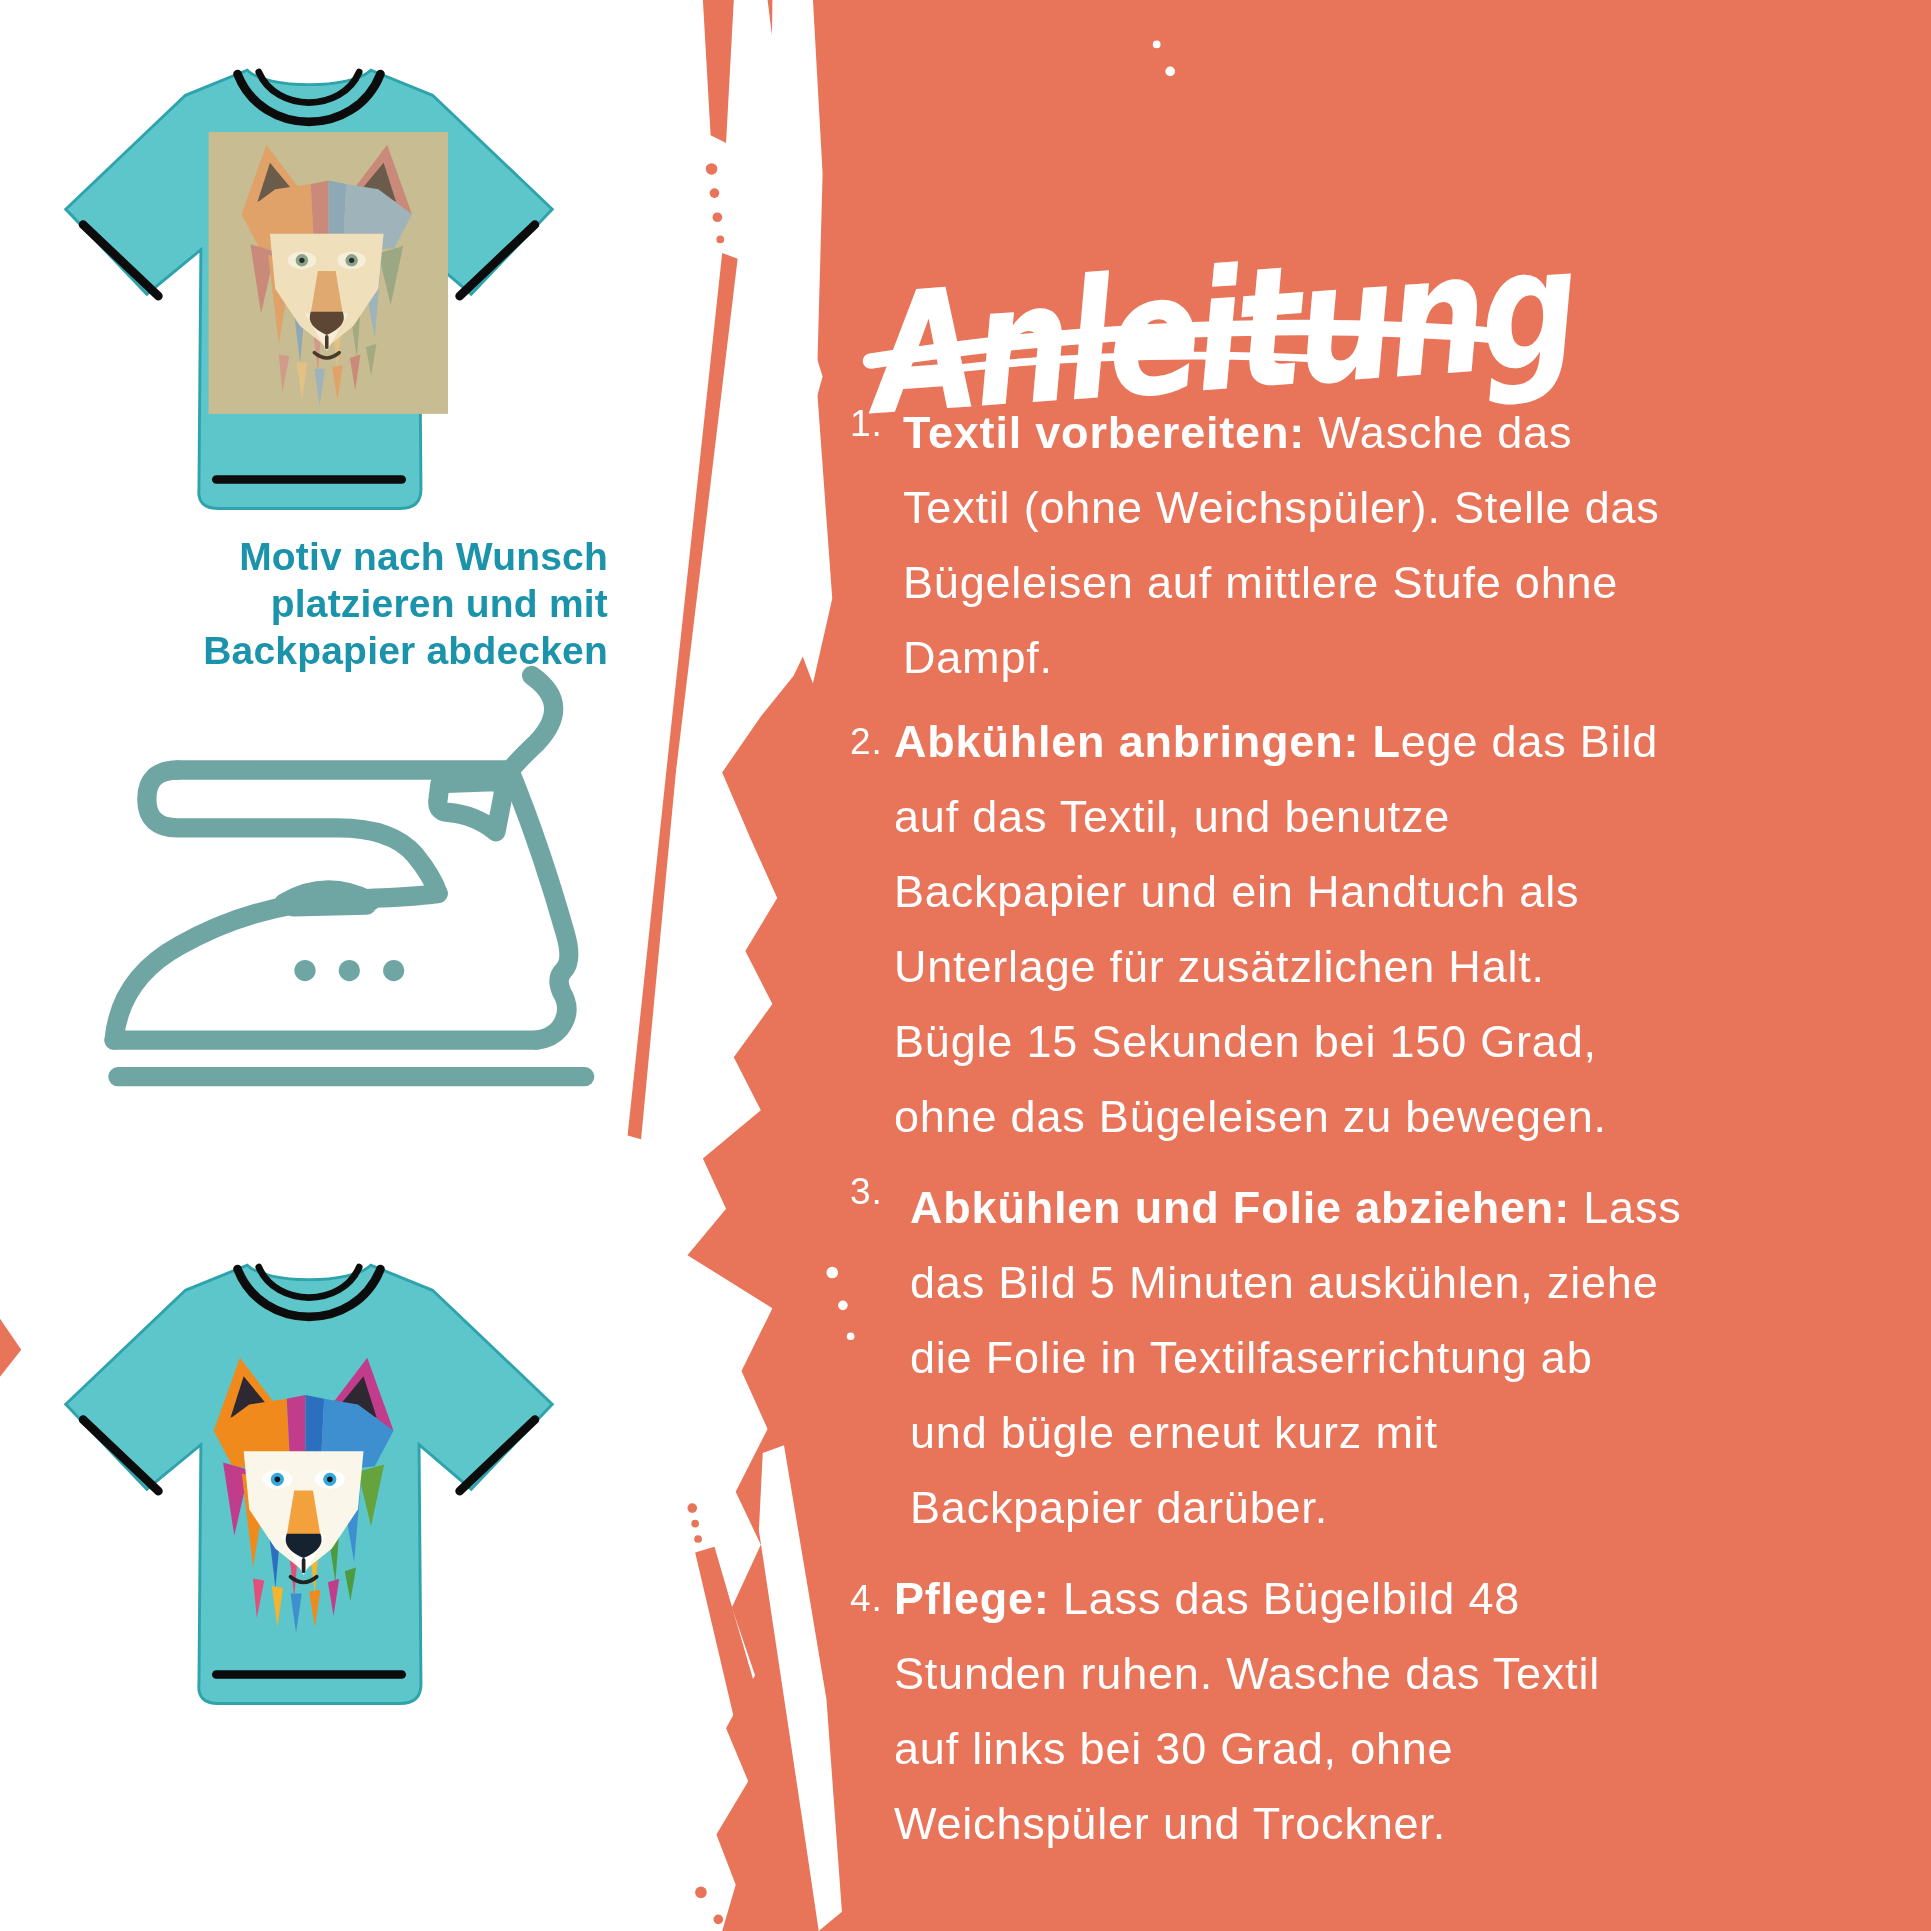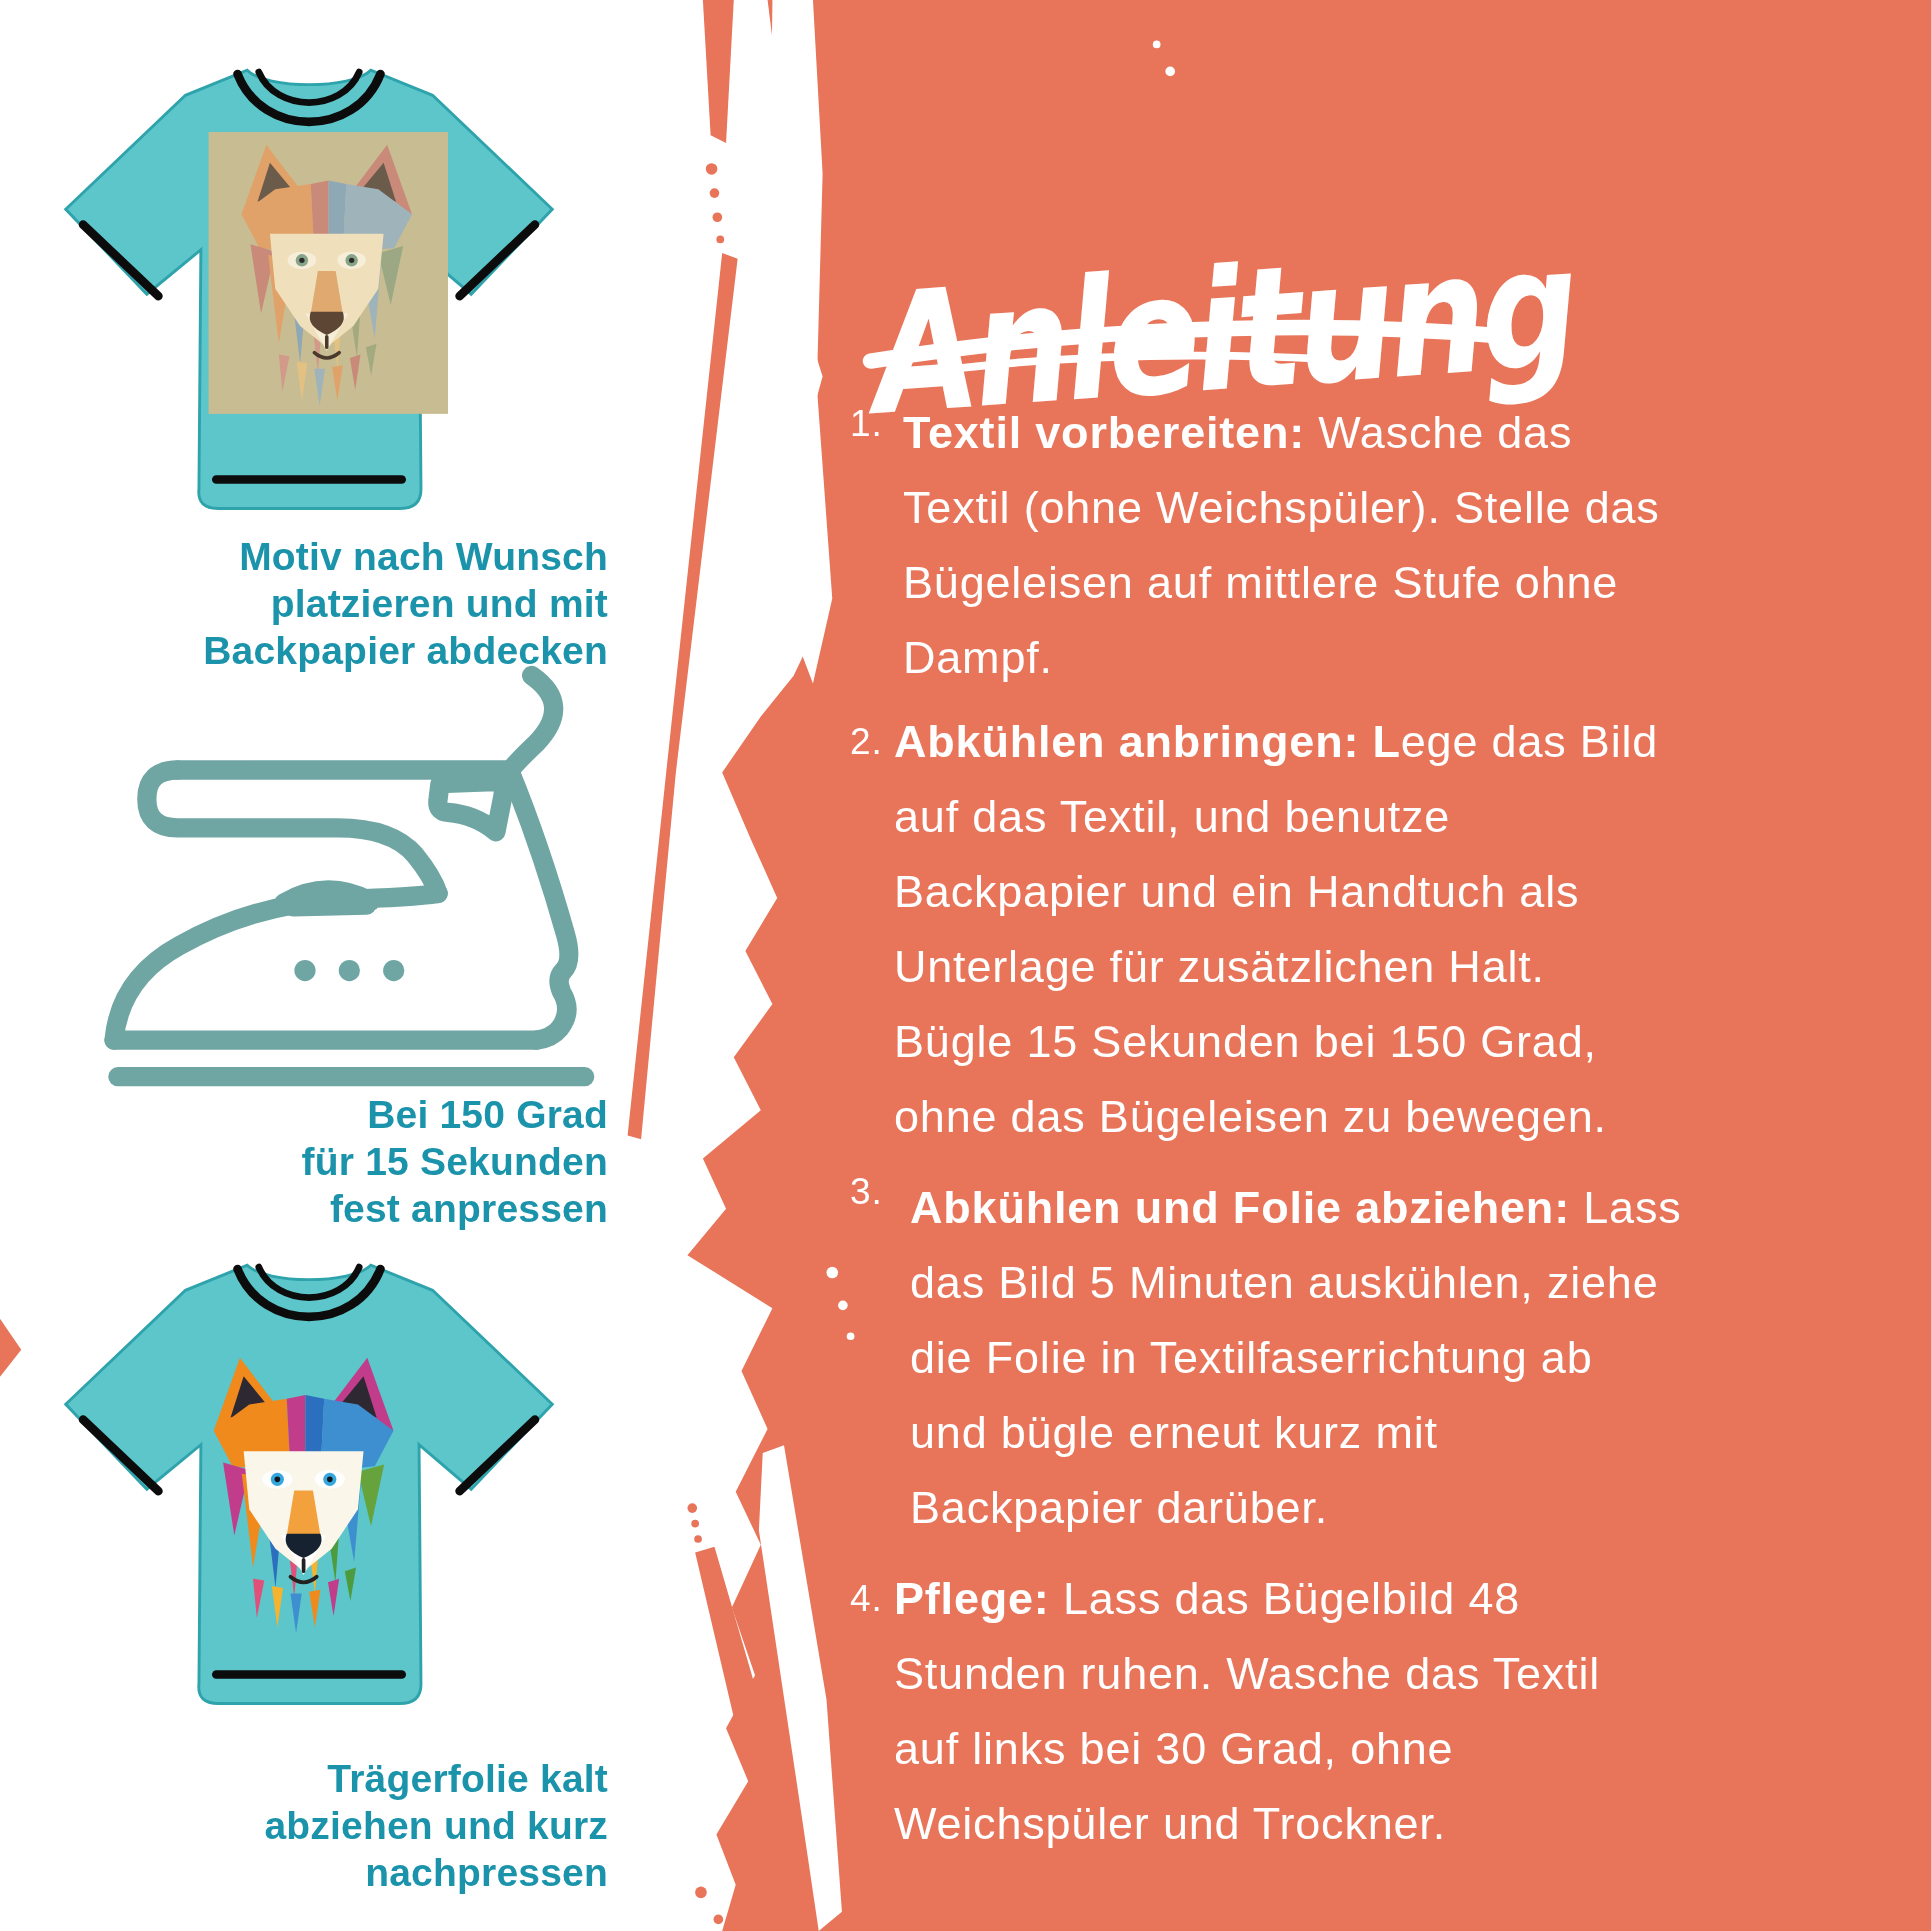--- a/index.html
+++ b/index.html
@@ -191,23 +191,20 @@
     <path class="iron-stroke" d="M96,112 Q64,112 64,142 Q64,172 96,172 L262,172 Q318,172 342,200 Q360,222 366,240"></path>
     <path class="iron-stroke" d="M368,126 L424,124 Q436,124 433,140 L426,176 Q404,158 376,156 Q364,155 366,142 Z"></path>
     <path class="iron-stroke" d="M206,250 Q250,224 296,248"></path>
     <path class="iron-stroke" d="M216,254 L292,252"></path>
     <circle cx="228" cy="320" r="11" fill="#6FA6A3"></circle>
       <circle cx="274" cy="320" r="11" fill="#6FA6A3"></circle>
       <circle cx="320" cy="320" r="11" fill="#6FA6A3"></circle>
     <path class="iron-stroke" d="M34,430 L518,430"></path>
   </svg>
 
-  <div class="abs caption cap2">Bei 150 Grad
-für 15 Sekunden
-fest anpressen</div>
 
   <svg class="abs vivid" style="left:58px;top:1238px" width="502" height="483" viewBox="0 0 520 500" aria-hidden="true">
     <path class="tee" d="M196,28 C216,48 304,48 324,28 L388,54 L512,172 L428,260 L374,214 L376,462
                          Q376,482 354,482 L166,482 Q144,482 146,462 L148,214 L92,260 L8,172 L132,54 Z"></path>
     <g transform="translate(138,116) scale(0.97)">
       <polygon class="f1" points="52,8 96,66 24,86"></polygon>
         <polygon class="f12" points="56,28 84,62 42,72"></polygon>
       <polygon class="f2" points="188,8 144,66 216,86"></polygon>
         <polygon class="f12" points="184,28 156,62 198,72"></polygon>
       <polygon class="f1" points="24,86 62,58 102,52 106,130 44,124"></polygon>
@@ -240,18 +237,15 @@
       <polygon class="f2" points="146,248 158,244 152,284"></polygon>
         <polygon class="f7" points="164,236 176,232 170,268"></polygon>
     </g>
     <path class="ln" d="M186,32 C212,98 308,98 334,32"></path>
     <path class="ln2" d="M208,30 C226,72 294,72 312,30"></path>
     <path class="ln" d="M26,188 L104,262"></path>
     <path class="ln" d="M494,188 L416,262"></path>
     <path class="ln" d="M164,452 L356,452"></path>
   </svg>
 
-  <div class="abs caption cap3">Trägerfolie kalt
-abziehen und kurz
-nachpressen</div>
 
 </div>
 
 
 </body></html>

